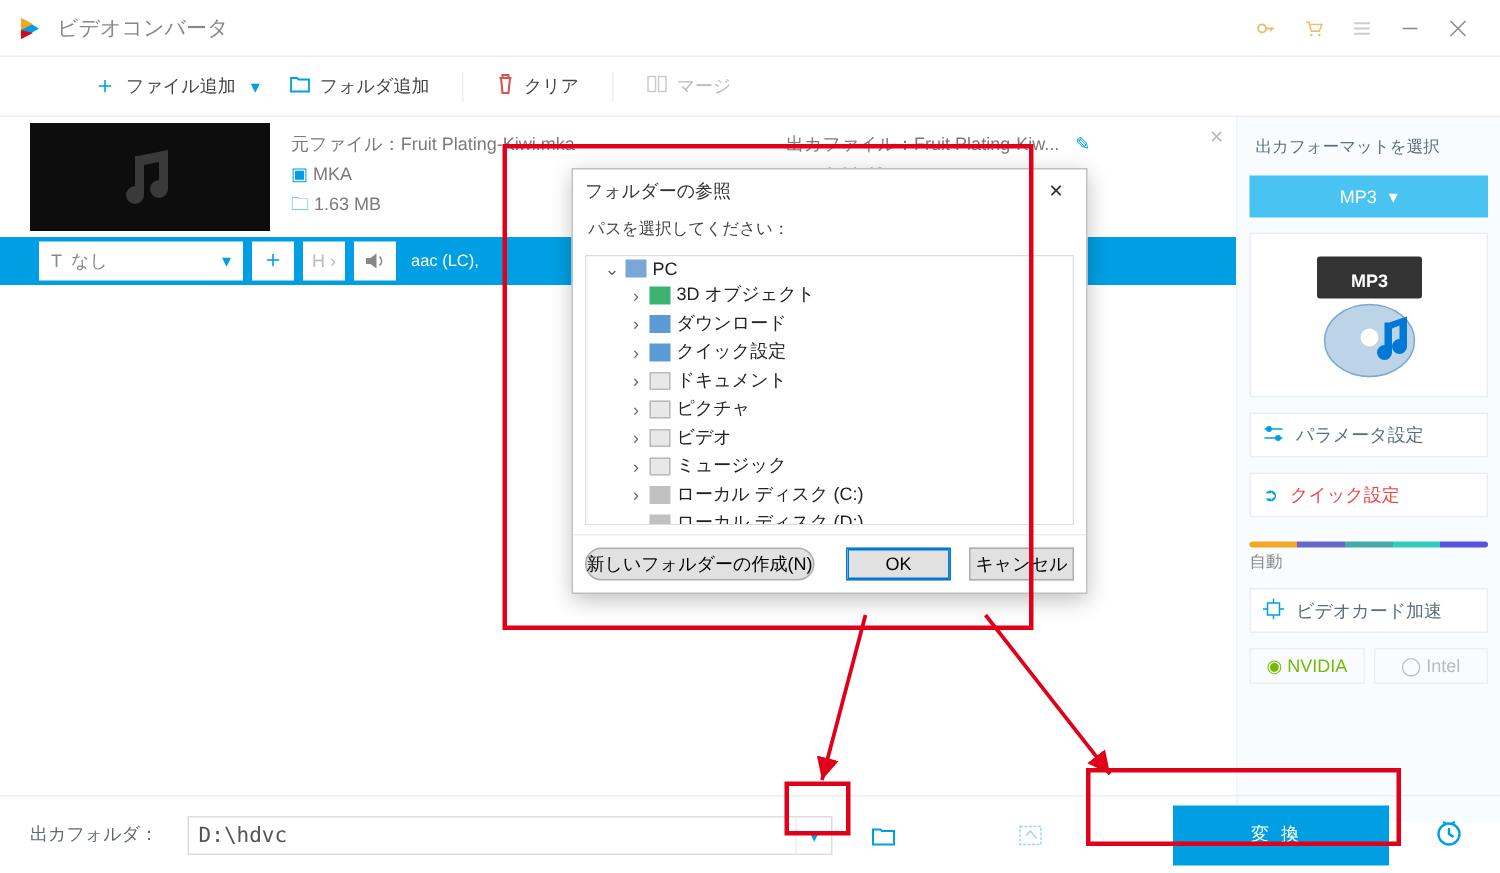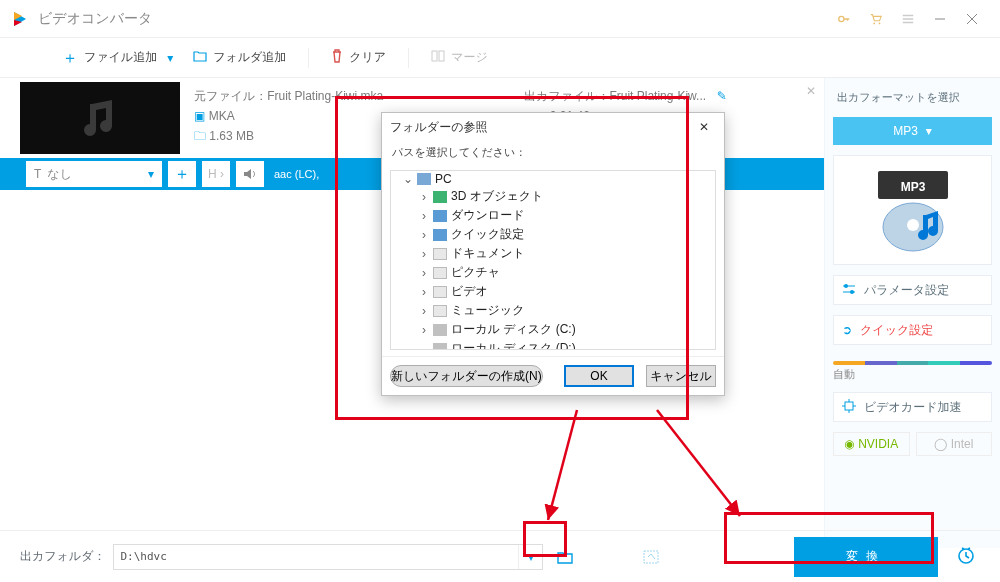--- a/index.html
+++ b/index.html
@@ -48,24 +48,24 @@
   .fmt-select { height: 28px; background: #49c3f2; color: #fff; display: flex; align-items: center; justify-content: center; gap: 8px; cursor: pointer; }
   .fmt-preview { height: 110px; background: #fff; border: 1px solid #e8eef3; display: flex; align-items: center; justify-content: center; }
   .panel-btn { height: 30px; border: 1px solid #e8eef3; background: #fff; display: flex; align-items: center; justify-content: flex-start; padding: 12px 8px; gap: 8px; color: #009fe3; cursor: pointer; }
   .slider { height: 4px; background: linear-gradient(90deg,#f5a623 0,#f5a623 20%,#66c 20%,#66c 40%,#4aa 40%,#4aa 60%,#3cb 60%,#3cb 80%,#55d 80%); border-radius: 2px; margin-top: 6px; }
   .slider-lbl { color: #888; font-size: 11px; margin-top: 2px; }
   .hw-badges { display: flex; gap: 6px; }
   .hw-badge { flex: 1; height: 24px; border: 1px solid #eee; display: flex; align-items: center; justify-content: center; font-size: 10px; color: #bbb; }
   .nv { color: #76b900; }
 
   
-  .bottom { position: absolute; left: 0; right: 0; bottom: 0; height: 52px; display: flex; align-items: center; padding: 0 20px; border-top: 1px solid #eee; gap: 8px; }
+  .bottom { position: absolute; left: 0; right: 0; bottom: 0; height: 52px; display: flex; align-items: center; padding: 0 20px; border-top: 1px solid #eee; gap: 20px; }
   .out-label { color: #606870; }
   .out-input { flex: 0 0 430px; height: 26px; border: 1px solid #ddd; display: flex; align-items: center; }
-  .out-input input { flex: 1; border: none; outline: none; padding: 0 6px; font-family: Consolas, monospace; font-size: 11px; color: #555; }
+  .out-input input { flex: 1; border: none; outline: none; padding: 0 6px; font-family: Consolas, monospace; font-size: 14px; color: #555; }
   .out-dd { width: 24px; height: 24px; display: flex; align-items: center; justify-content: center; color: #009fe3; cursor: pointer; border-left: 1px solid #eee; }
   .bottom .icobtn { width: 28px; height: 26px; display: flex; align-items: center; justify-content: center; color: #009fe3; cursor: pointer; }
   .convert { width: 144px; height: 40px; background: #009fe3; color: #fff; font-size: 18px; display: flex; align-items: center; justify-content: center; letter-spacing: 8px; cursor: pointer; margin-left: auto; margin-right: 10px;}
   .clock { color: #009fe3; width: 24px; }
 
   
   .dialog { position: absolute; left: 339px; top: 112px; width: 344px; background: #fff; border: 1px solid #bfbfbf; box-shadow: 0 4px 14px rgba(0,0,0,.25); margin-left: 42px; }
   .dlg-title { height: 28px; display: flex; align-items: center; justify-content: space-between; padding: 0 8px; font-size: 12px; color: #333; }
   .dlg-title .x { width: 24px; text-align: center; cursor: pointer; }
   .dlg-msg { padding: 4px 10px; font-size: 11px; color: #444; }

